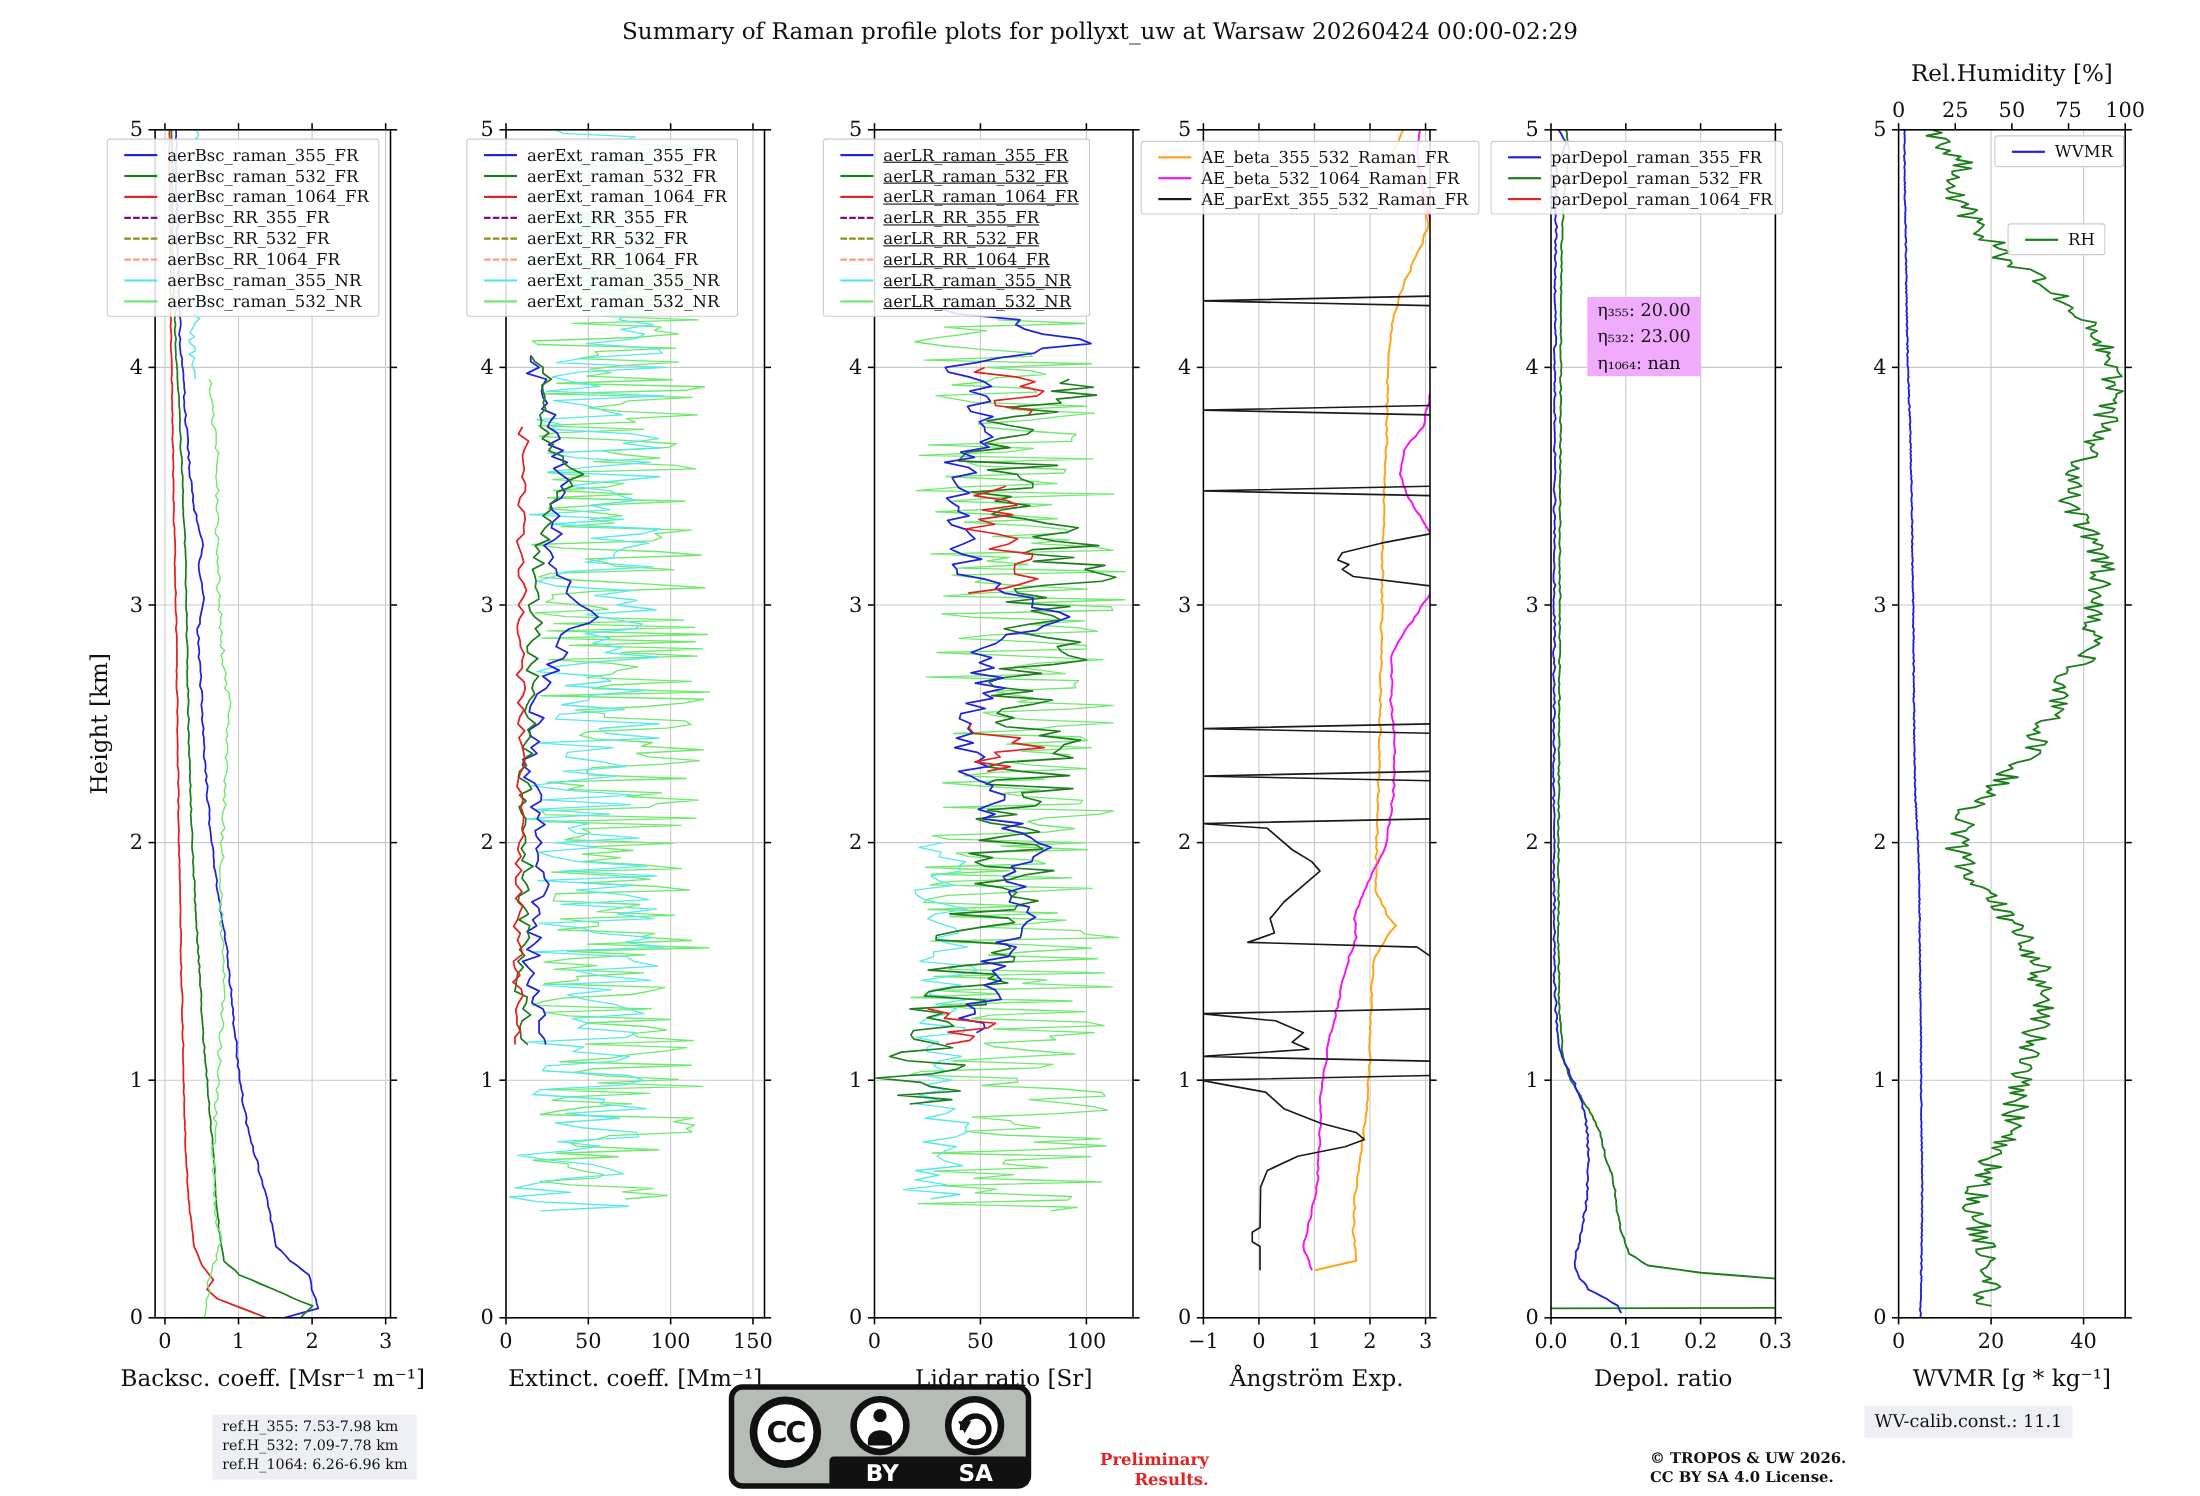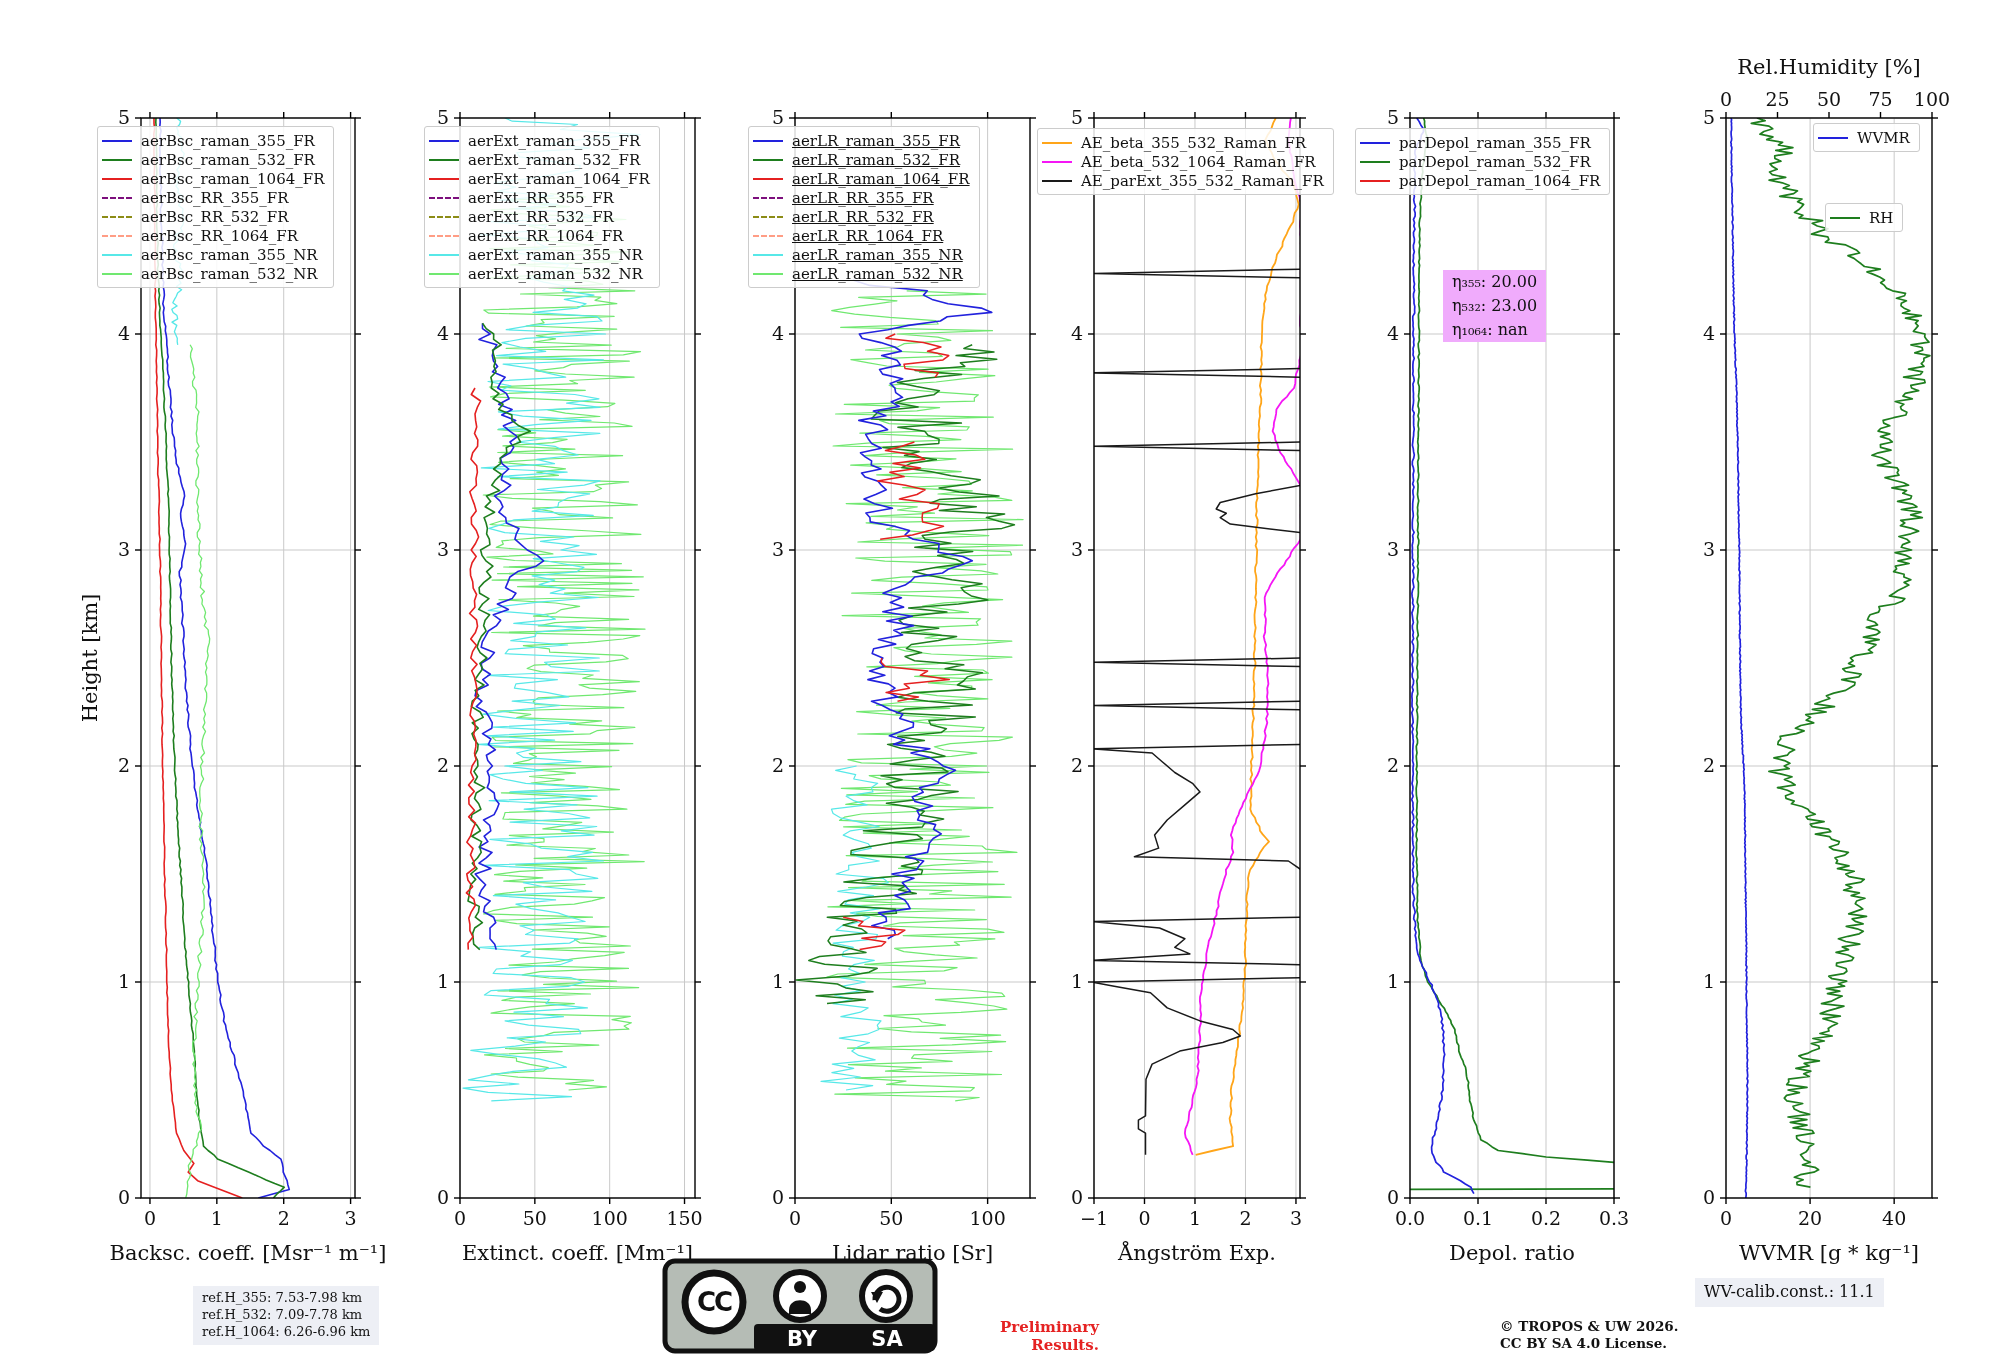--- a/index.html
+++ b/index.html
@@ -2,34 +2,35 @@
 <html><head>
 <meta charset="utf-8">
 <style>
   html,body{margin:0;padding:0;background:#fff;}
   #page{position:relative;width:2000px;height:1360px;background:#fff;overflow:hidden;
         font-family:"DejaVu Serif",serif;color:#111;}
   #fig{position:absolute;left:0;top:0;}
   #fig text{font-family:"DejaVu Serif",serif;fill:#111;}
   .title{position:absolute;left:0;right:0;top:16px;text-align:center;font-size:21px;}
   .legend{position:absolute;background:rgba(255,255,255,0.85);border:1px solid #ccc;
-          border-radius:3px;padding:4px 9px 4px 4px;font-size:15px;white-space:nowrap;z-index:5;}
+          border-radius:3px;padding:4px 9px 4px 15px;font-size:15px;white-space:nowrap;z-index:5;}
   .legend .row{display:flex;align-items:center;gap:9px;height:19px;}
   .legend .sample{display:inline-block;width:30px;height:0;border-top-width:2px;border-top-style:solid;}
   .legend .sample.dashed{border-top-style:dashed;}
   .anno{position:absolute;background:#f0abfc;padding:0 9px;font-size:16px;line-height:1.5;z-index:4;}
   .notebox{position:absolute;background:#edeff5;padding:4px 9px;font-size:13px;line-height:1.3;}
   .prelim{position:absolute;color:#e52222;font-weight:bold;font-size:15px;line-height:1.2;text-align:right;}
   .copyright{position:absolute;font-weight:bold;font-size:13.5px;line-height:1.25;}
   .ccbadge{position:absolute;left:662px;top:1258px;}
 </style>
 </head>
 <body>
 
 <div id="page">
+  <div class="title">Summary of Raman profile plots for pollyxt_uw at Warsaw 20260424 00:00-02:29</div>
   <svg id="fig" width="2000" height="1360">
       <g>
         <line x1="149.96125" y1="118" x2="149.96125" y2="1198" stroke="#c9c9c9" stroke-width="1"></line>
         <line x1="216.83625" y1="118" x2="216.83625" y2="1198" stroke="#c9c9c9" stroke-width="1"></line>
         <line x1="283.71125" y1="118" x2="283.71125" y2="1198" stroke="#c9c9c9" stroke-width="1"></line>
         <line x1="350.58625" y1="118" x2="350.58625" y2="1198" stroke="#c9c9c9" stroke-width="1"></line>
         <line x1="141" y1="1198" x2="355" y2="1198" stroke="#c9c9c9" stroke-width="1"></line>
         <line x1="141" y1="982" x2="355" y2="982" stroke="#c9c9c9" stroke-width="1"></line>
         <line x1="141" y1="766" x2="355" y2="766" stroke="#c9c9c9" stroke-width="1"></line>
         <line x1="141" y1="550" x2="355" y2="550" stroke="#c9c9c9" stroke-width="1"></line>

